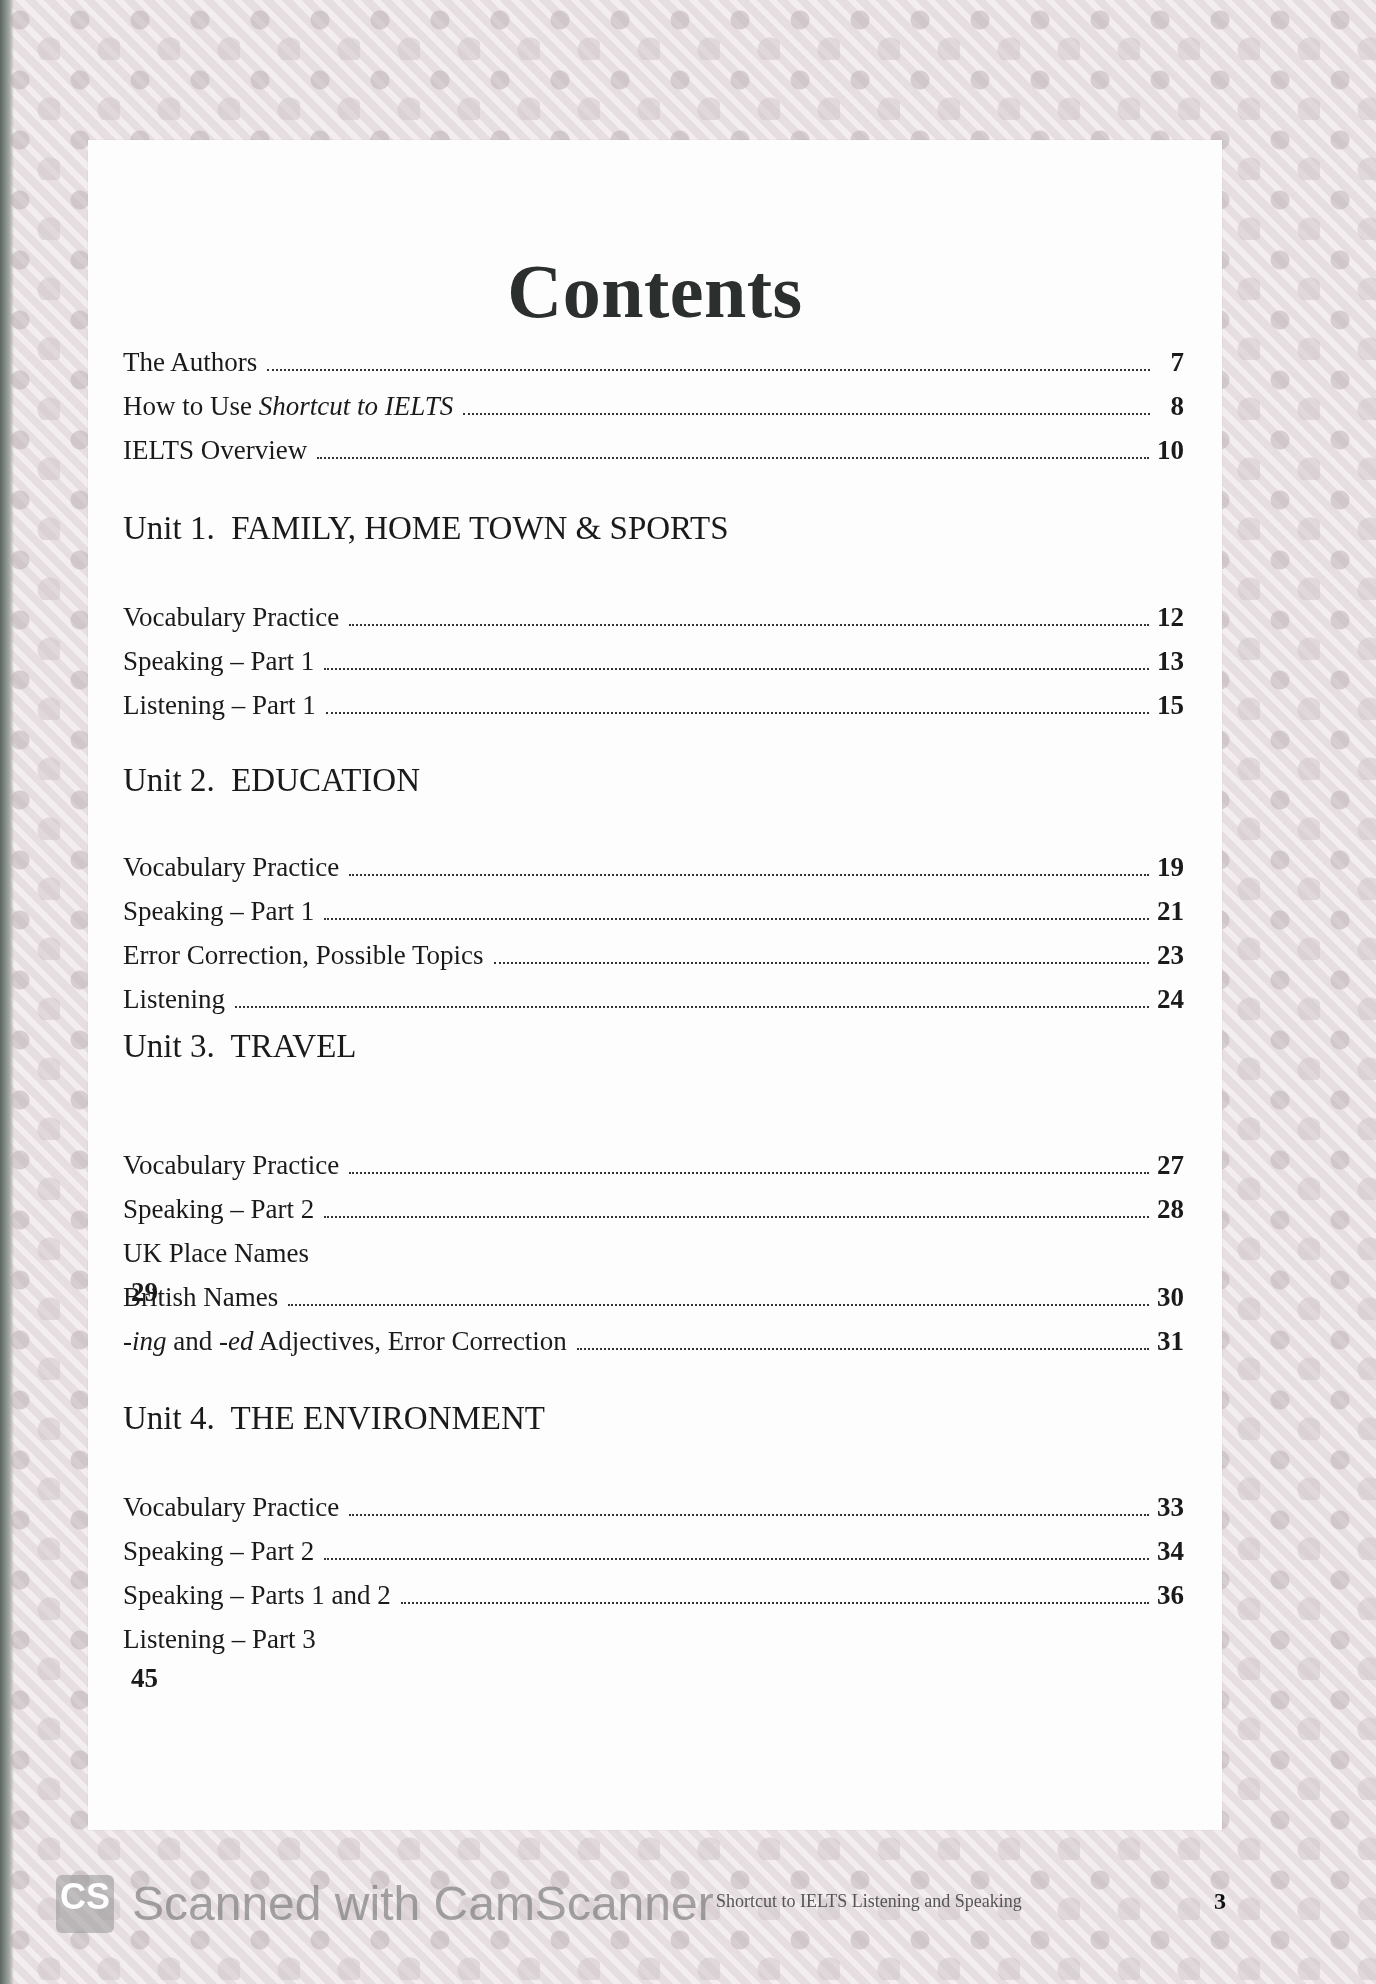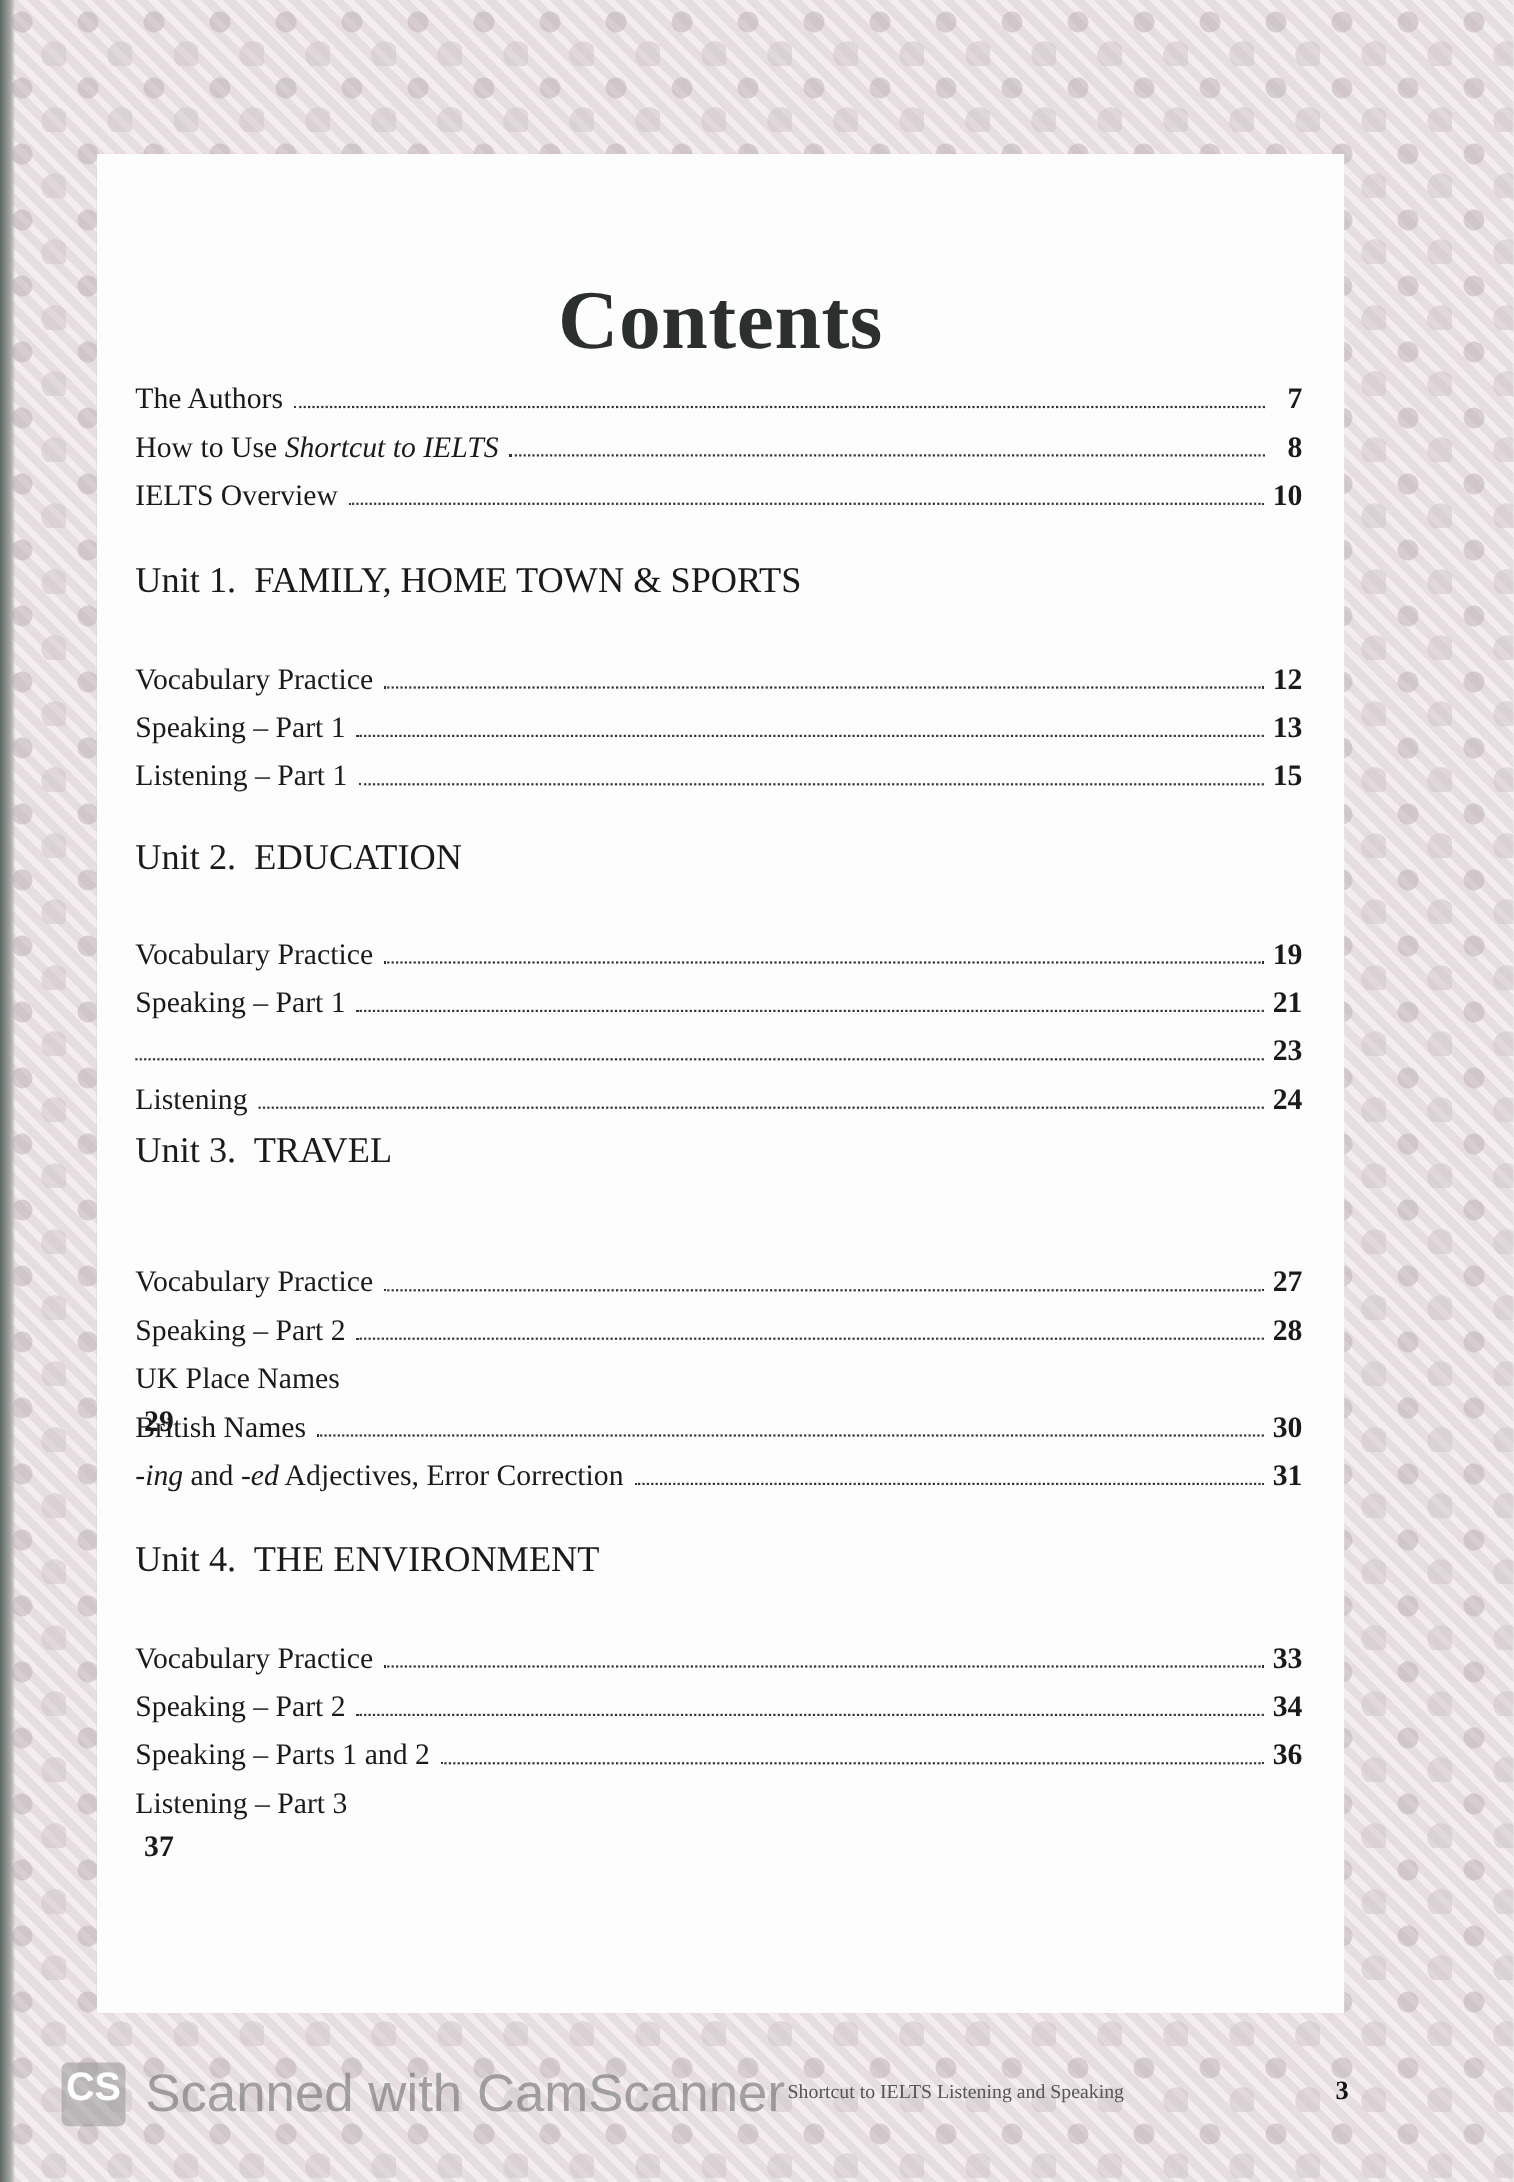--- a/index.html
+++ b/index.html
@@ -87,20 +87,21 @@
       <span class="label">Vocabulary Practice</span>
       <span class="dots"></span>
       <span class="page">19</span>
     </div>
     <div class="row" style="top:756px;">
       <span class="label">Speaking – Part 1</span>
       <span class="dots"></span>
       <span class="page">21</span>
     </div>
     <div class="row" style="top:800px;">
+      <span class="label">Error Correction, Possible Topics</span>
       <span class="dots"></span>
       <span class="page">23</span>
     </div>
     <div class="row" style="top:844px;">
       <span class="label">Listening</span>
       <span class="dots"></span>
       <span class="page">24</span>
     </div>
 
     <div class="unit" style="top:888px;">
@@ -148,21 +149,21 @@
       <span class="page">34</span>
     </div>
     <div class="row" style="top:1440px;">
       <span class="label">Speaking – Parts 1 and 2</span>
       <span class="dots"></span>
       <span class="page">36</span>
     </div>
     <div class="row" style="top:1484px;flex-direction:column;">
       <span class="label">Listening – Part 3</span>
       <span class="dots"></span>
-      <span class="page">37</span>
+      <span class="page">45</span>
     </div>
   </div>
 </div>
 
 <div class="cs-logo">CS</div>
 <div class="cs-text">Scanned with CamScanner</div>
 <div class="book-title">Shortcut to IELTS Listening and Speaking</div>
 <div class="page-number">3</div>
 
 </body></html>

